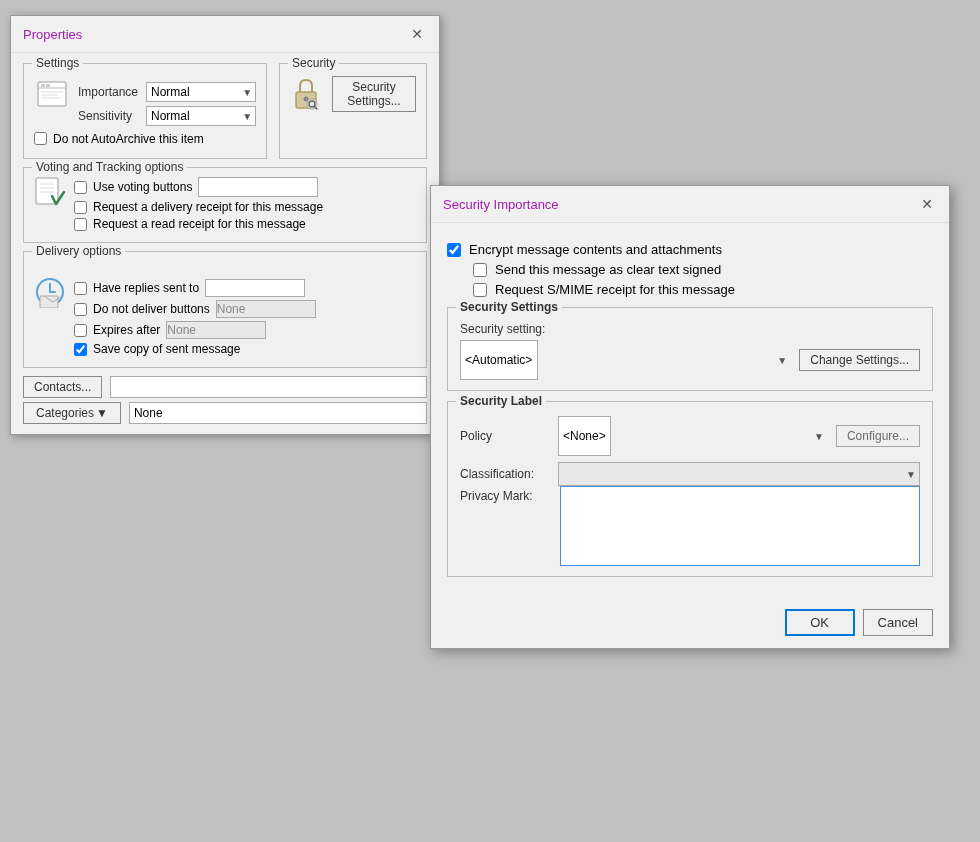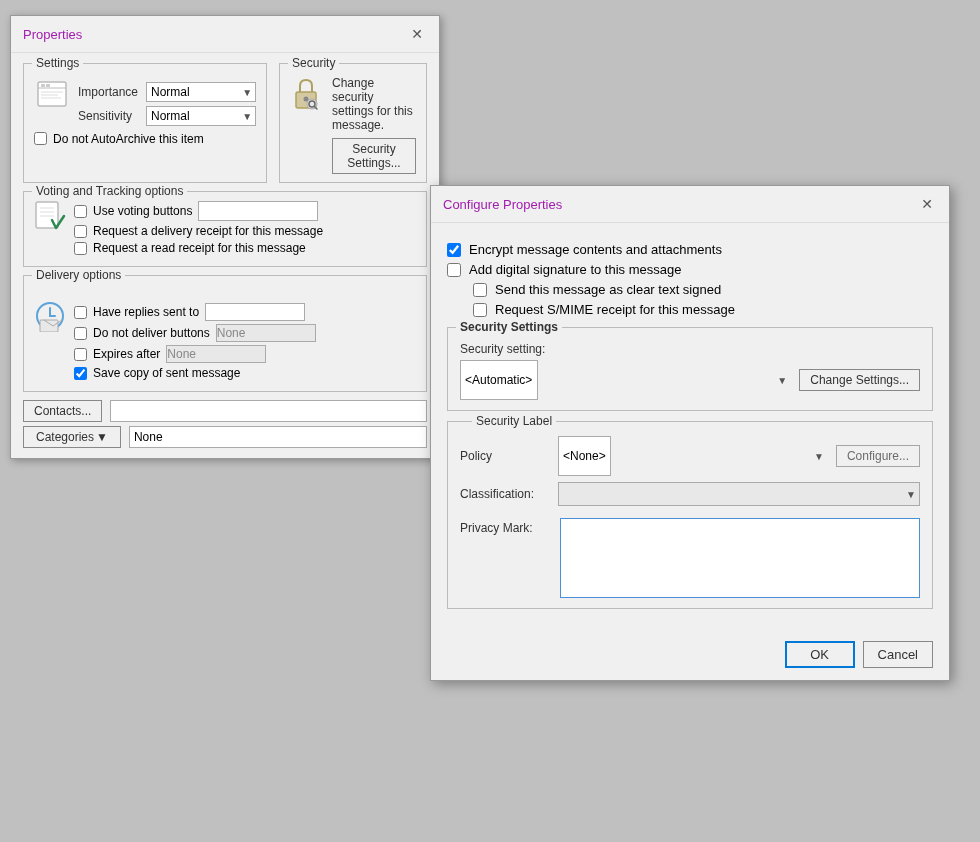--- a/index.html
+++ b/index.html
@@ -391,25 +391,25 @@
     .sec-label-section {
       border: 1px solid #bbb;
       padding: 8px 12px 10px 12px;
       position: relative;
       margin: 10px 0;
     }
 
     .sec-label-section-legend {
       position: absolute;
       top: -8px;
-      left: 24px;
+      left: 8px;
       background: #f0f0f0;
       padding: 0 4px;
       font-size: 12px;
-      font-weight: normal;
+      font-weight: bold;
       color: #333;
     }
 
     .sec-grid-label {
       font-size: 12px;
       color: #333;
     }
 
     .sec-class-dropdown {
       border: 1px solid #aaa;
@@ -524,21 +524,20 @@
               <rect x="6" y="16" width="20" height="16" rx="2" fill="#d4c8a0" stroke="#b0a060" stroke-width="1.5"></rect>
               <path d="M10 16 V10 Q10 4 16 4 Q22 4 22 10 V16" fill="none" stroke="#b0a060" stroke-width="2"></path>
               <circle cx="16" cy="23" r="2.5" fill="#888"></circle>
 
               <circle cx="22" cy="28" r="5" fill="#e8e8e8" stroke="#aaa" stroke-width="1"></circle>
               <circle cx="22" cy="28" r="3" fill="none" stroke="#666" stroke-width="1.5"></circle>
               <line x1="24.5" y1="30.5" x2="27" y2="33" stroke="#666" stroke-width="1.5" stroke-linecap="round"></line>
             </svg>
           </div>
           <div>
-            <div class="security-text">Change security settings for this message.</div>
             <button class="btn">Security Settings...</button>
           </div>
         </div>
       </div>
     </div>
 
     <div class="voting-section">
       <span class="fieldset-legend">Voting and Tracking options</span>
       <div class="voting-icon">
         <div>
@@ -615,34 +614,30 @@
         <span>▼</span>
       </button>
       <input type="text" class="categories-input" value="None" style="">
     </div>
 
   </div>
 </div>
 
 <div class="dialog-security">
   <div class="dialog-titlebar">
-    <span class="dialog-titlebar-text">Configure Properties</span>
+    <span class="dialog-titlebar-text">Security Importance</span>
     <button class="close-btn">✕</button>
   </div>
   <div class="sec-content">
 
     <div class="sec-checkbox-row">
       <input type="checkbox" checked="" style="">
       <span>Encrypt message contents and attachments</span>
     </div>
 
-    <div class="sec-checkbox-row">
-      <input type="checkbox" style="">
-      <span>Add digital signature to this message</span>
-    </div>
 
     <div class="sec-indented">
       <div class="sec-checkbox-row">
         <input type="checkbox" style="">
         <span>Send this message as clear text signed</span>
       </div>
       <div class="sec-checkbox-row">
         <input type="checkbox" style="">
         <span>Request S/MIME receipt for this message</span>
       </div>
@@ -679,21 +674,21 @@
       <div style="display:grid; grid-template-columns: 90px 1fr; gap: 6px 8px; align-items: center; margin-top:6px;">
         <span class="sec-grid-label">Classification:</span>
         <div class="sec-dropdown-wrapper">
           <select class="sec-class-dropdown" style="width:100%;">
             <option></option>
           </select>
           <span class="sec-dropdown-arrow">▼</span>
         </div>
       </div>
 
-      <div style="display:grid; grid-template-columns: 90px 1fr; gap: 6px 10px; align-items: flex-start; margin-top:12px;">
+      <div style="display:grid; grid-template-columns: 90px 1fr; gap: 6px 10px; align-items: flex-start; margin-top:0;">
         <span class="sec-grid-label" style="margin-top:3px;">Privacy Mark:</span>
         <textarea class="sec-privacy-textarea" style=""></textarea>
       </div>
     </div>
 
   </div>
 
   <div class="sec-dialog-footer">
     <button class="btn-primary">OK</button>
     <button class="btn-secondary">Cancel</button>

